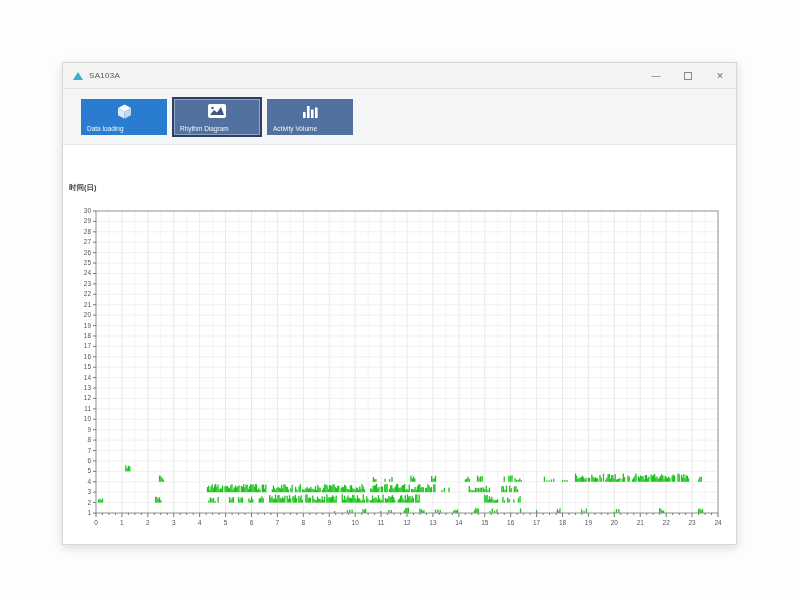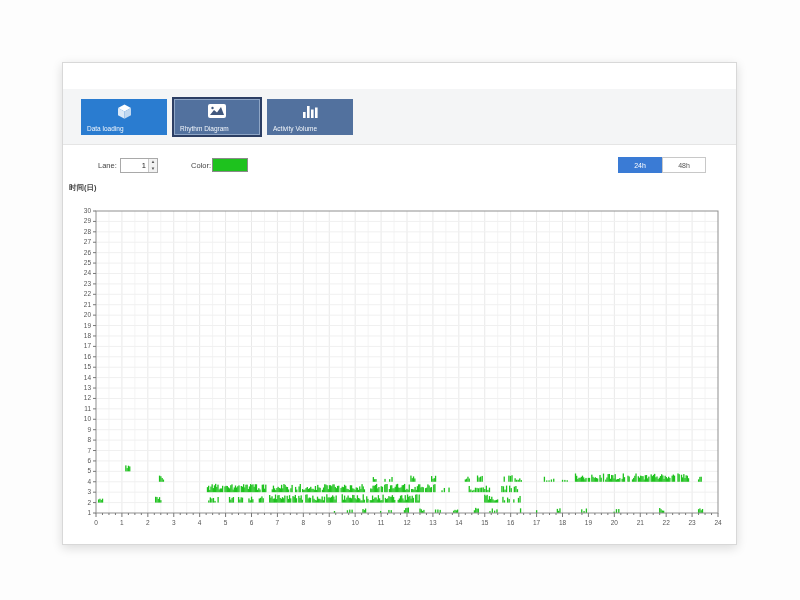--- a/index.html
+++ b/index.html
@@ -52,20 +52,31 @@
   
   .chart-wrap { position:absolute; left:0; top:140px; width:675px; height:335px; }
   svg text { font-family:"Liberation Sans", sans-serif; }
 </style>
 </head>
 <body>
 
 <div id="stage">
   <div id="app-window">
 
+    <div class="titlebar">
+      <div class="app-logo"></div>
+      <div class="app-title">SA103A</div>
+      <div class="win-controls">
+        <div class="win-btn">—</div>
+        <div class="win-btn max">
+            <span></span>
+          </div>
+        <div class="win-btn">✕</div>
+      </div>
+    </div>
 
     <div class="toolbar">
       <div class="tool-btn primary">
         <div class="ticon">
           <svg width="17" height="17" viewBox="0 0 17 17">
             <polygon points="8.5,1.5 15,5 8.5,8.5 2,5" fill="#ffffff"></polygon>
             <polygon points="2,5 8.5,8.5 8.5,15.8 2,12.3" fill="#dce9f7"></polygon>
             <polygon points="15,5 8.5,8.5 8.5,15.8 15,12.3" fill="#c2d8f0"></polygon>
           </svg>
         </div>
@@ -87,36 +98,20 @@
             <rect x="2" y="9" width="2.6" height="6" fill="#ffffff"></rect>
             <rect x="6" y="3" width="2.6" height="12" fill="#ffffff"></rect>
             <rect x="10" y="6.5" width="2.6" height="8.5" fill="#ffffff"></rect>
             <rect x="14" y="4.5" width="2.6" height="10.5" fill="#ffffff"></rect>
           </svg>
         </div>
         <div class="tlabel">Activity Volume</div>
       </div>
     </div>
 
-    <div class="controls-row">
-      <div class="lane-label">Lane:</div>
-      <div class="lane-spin">
-        <div class="lane-value">1</div>
-        <div class="spin-arrows">
-          <div>▲</div>
-          <div>▼</div>
-        </div>
-      </div>
-      <div class="color-label">Color:</div>
-      <div class="color-swatch" style="background: rgb(30, 194, 30);"></div>
-      <div class="range-toggle">
-        <div class="range-btn active" id="btn-24h">24h</div>
-        <div class="range-btn" id="btn-48h">48h</div>
-      </div>
-    </div>
 
     <div class="axis-title">时间(日)</div>
 
     <div class="chart-wrap">
       <svg id="chart-svg" width="675" height="335">
           <rect x="33" y="8" width="622" height="302" fill="#ffffff"></rect>
           <line x1="45.958333333333336" y1="8" x2="45.958333333333336" y2="310" stroke="#f4f4f4" stroke-width="1"></line>
           <line x1="58.91666666666667" y1="8" x2="58.91666666666667" y2="310" stroke="#e9e9e9" stroke-width="1"></line>
           <line x1="71.875" y1="8" x2="71.875" y2="310" stroke="#f4f4f4" stroke-width="1"></line>
           <line x1="84.83333333333334" y1="8" x2="84.83333333333334" y2="310" stroke="#e9e9e9" stroke-width="1"></line>

